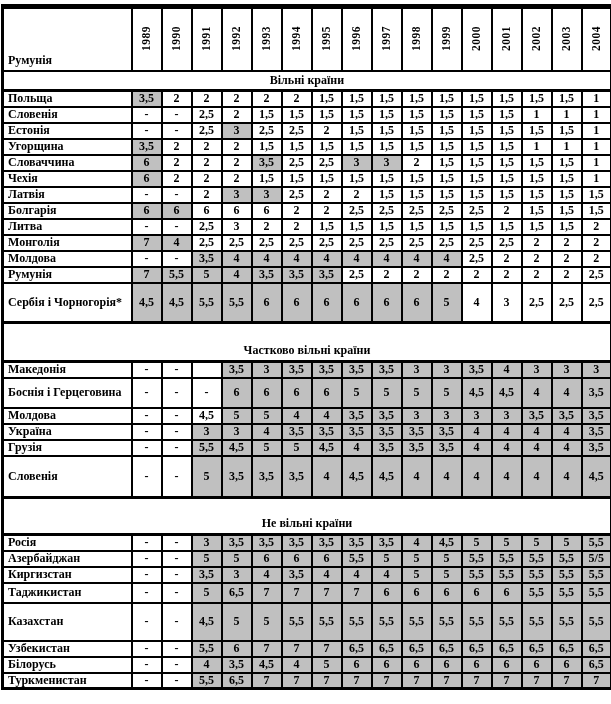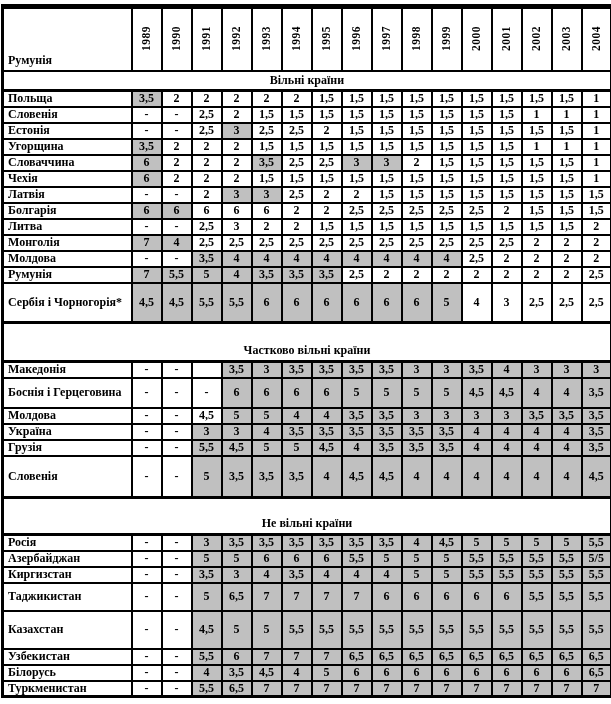--- a/index.html
+++ b/index.html
@@ -536,21 +536,21 @@
           <td class="rating-cell" style="background-color: rgb(192, 192, 192);">4</td>
           <td class="rating-cell" style="background-color: rgb(192, 192, 192);">4</td>
           <td class="rating-cell" style="background-color: rgb(192, 192, 192);">5</td>
           <td class="rating-cell" style="background-color: rgb(192, 192, 192);">5</td>
           <td class="rating-cell" style="background-color: rgb(192, 192, 192);">5,5</td>
           <td class="rating-cell" style="background-color: rgb(192, 192, 192);">5,5</td>
           <td class="rating-cell" style="background-color: rgb(192, 192, 192);">5,5</td>
           <td class="rating-cell" style="background-color: rgb(192, 192, 192);">5,5</td>
           <td class="rating-cell" style="background-color: rgb(192, 192, 192);">5,5</td>
         </tr>
-        <tr class="country-row" style="height: 28px; padding-left: 8px;">
+        <tr class="country-row" style="height: 20px; padding-left: 8px;">
           <td class="country-name">Таджикистан</td>
           <td class="rating-cell">-</td>
           <td class="rating-cell">-</td>
           <td class="rating-cell" style="background-color: rgb(192, 192, 192);">5</td>
           <td class="rating-cell" style="background-color: rgb(192, 192, 192);">6,5</td>
           <td class="rating-cell" style="background-color: rgb(192, 192, 192);">7</td>
           <td class="rating-cell" style="background-color: rgb(192, 192, 192);">7</td>
           <td class="rating-cell" style="background-color: rgb(192, 192, 192);">7</td>
           <td class="rating-cell" style="background-color: rgb(192, 192, 192);">7</td>
           <td class="rating-cell" style="background-color: rgb(192, 192, 192);">6</td>

